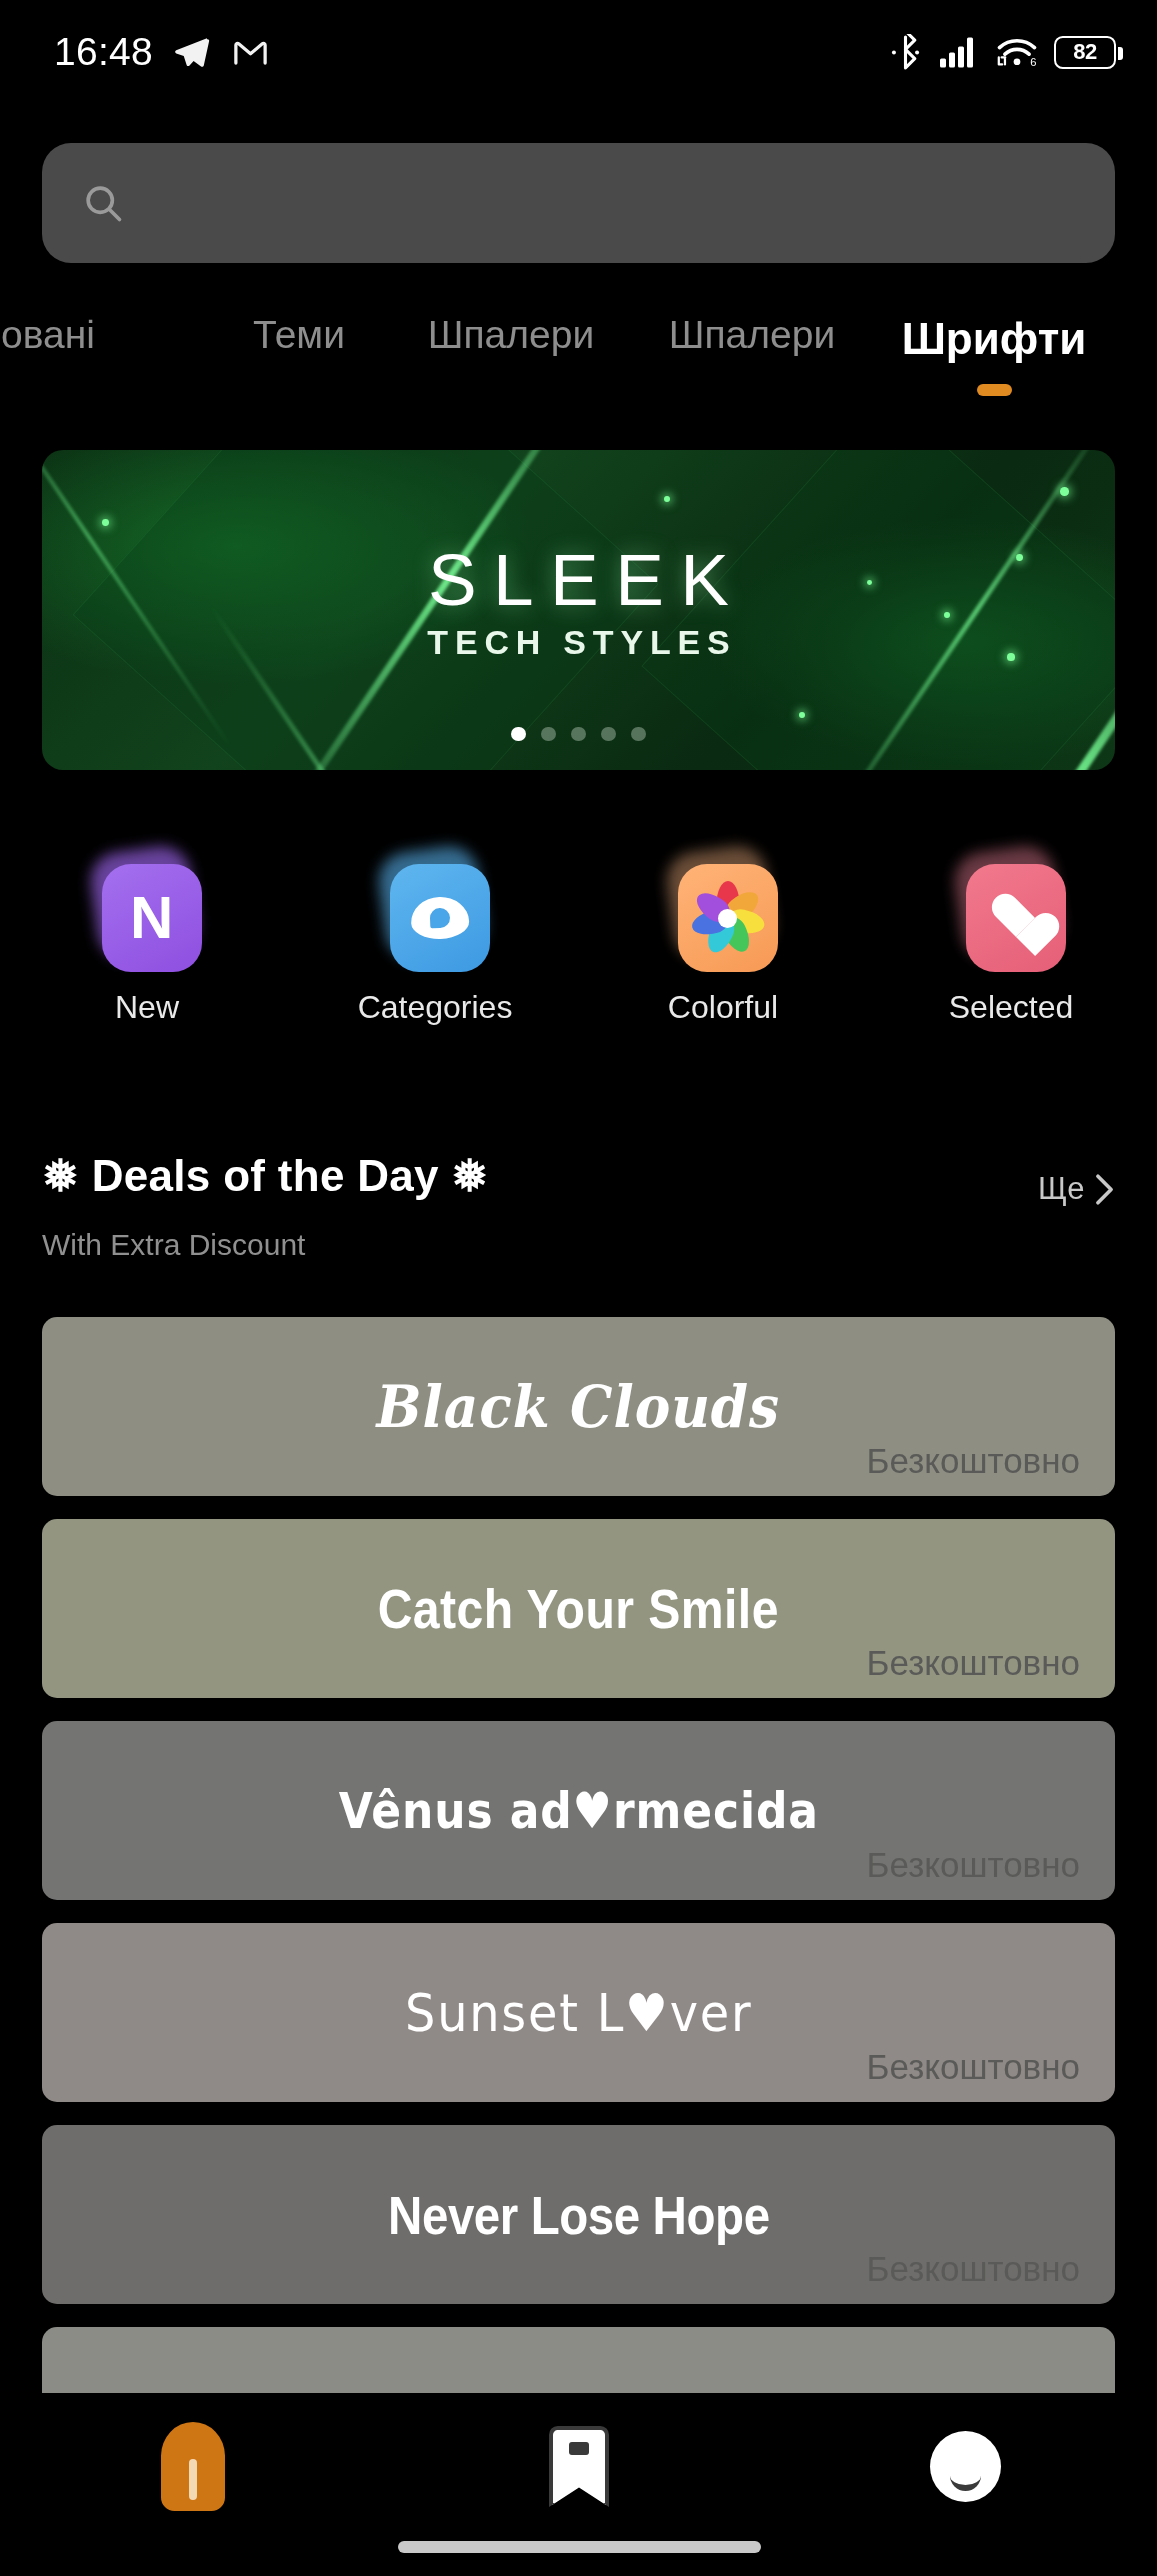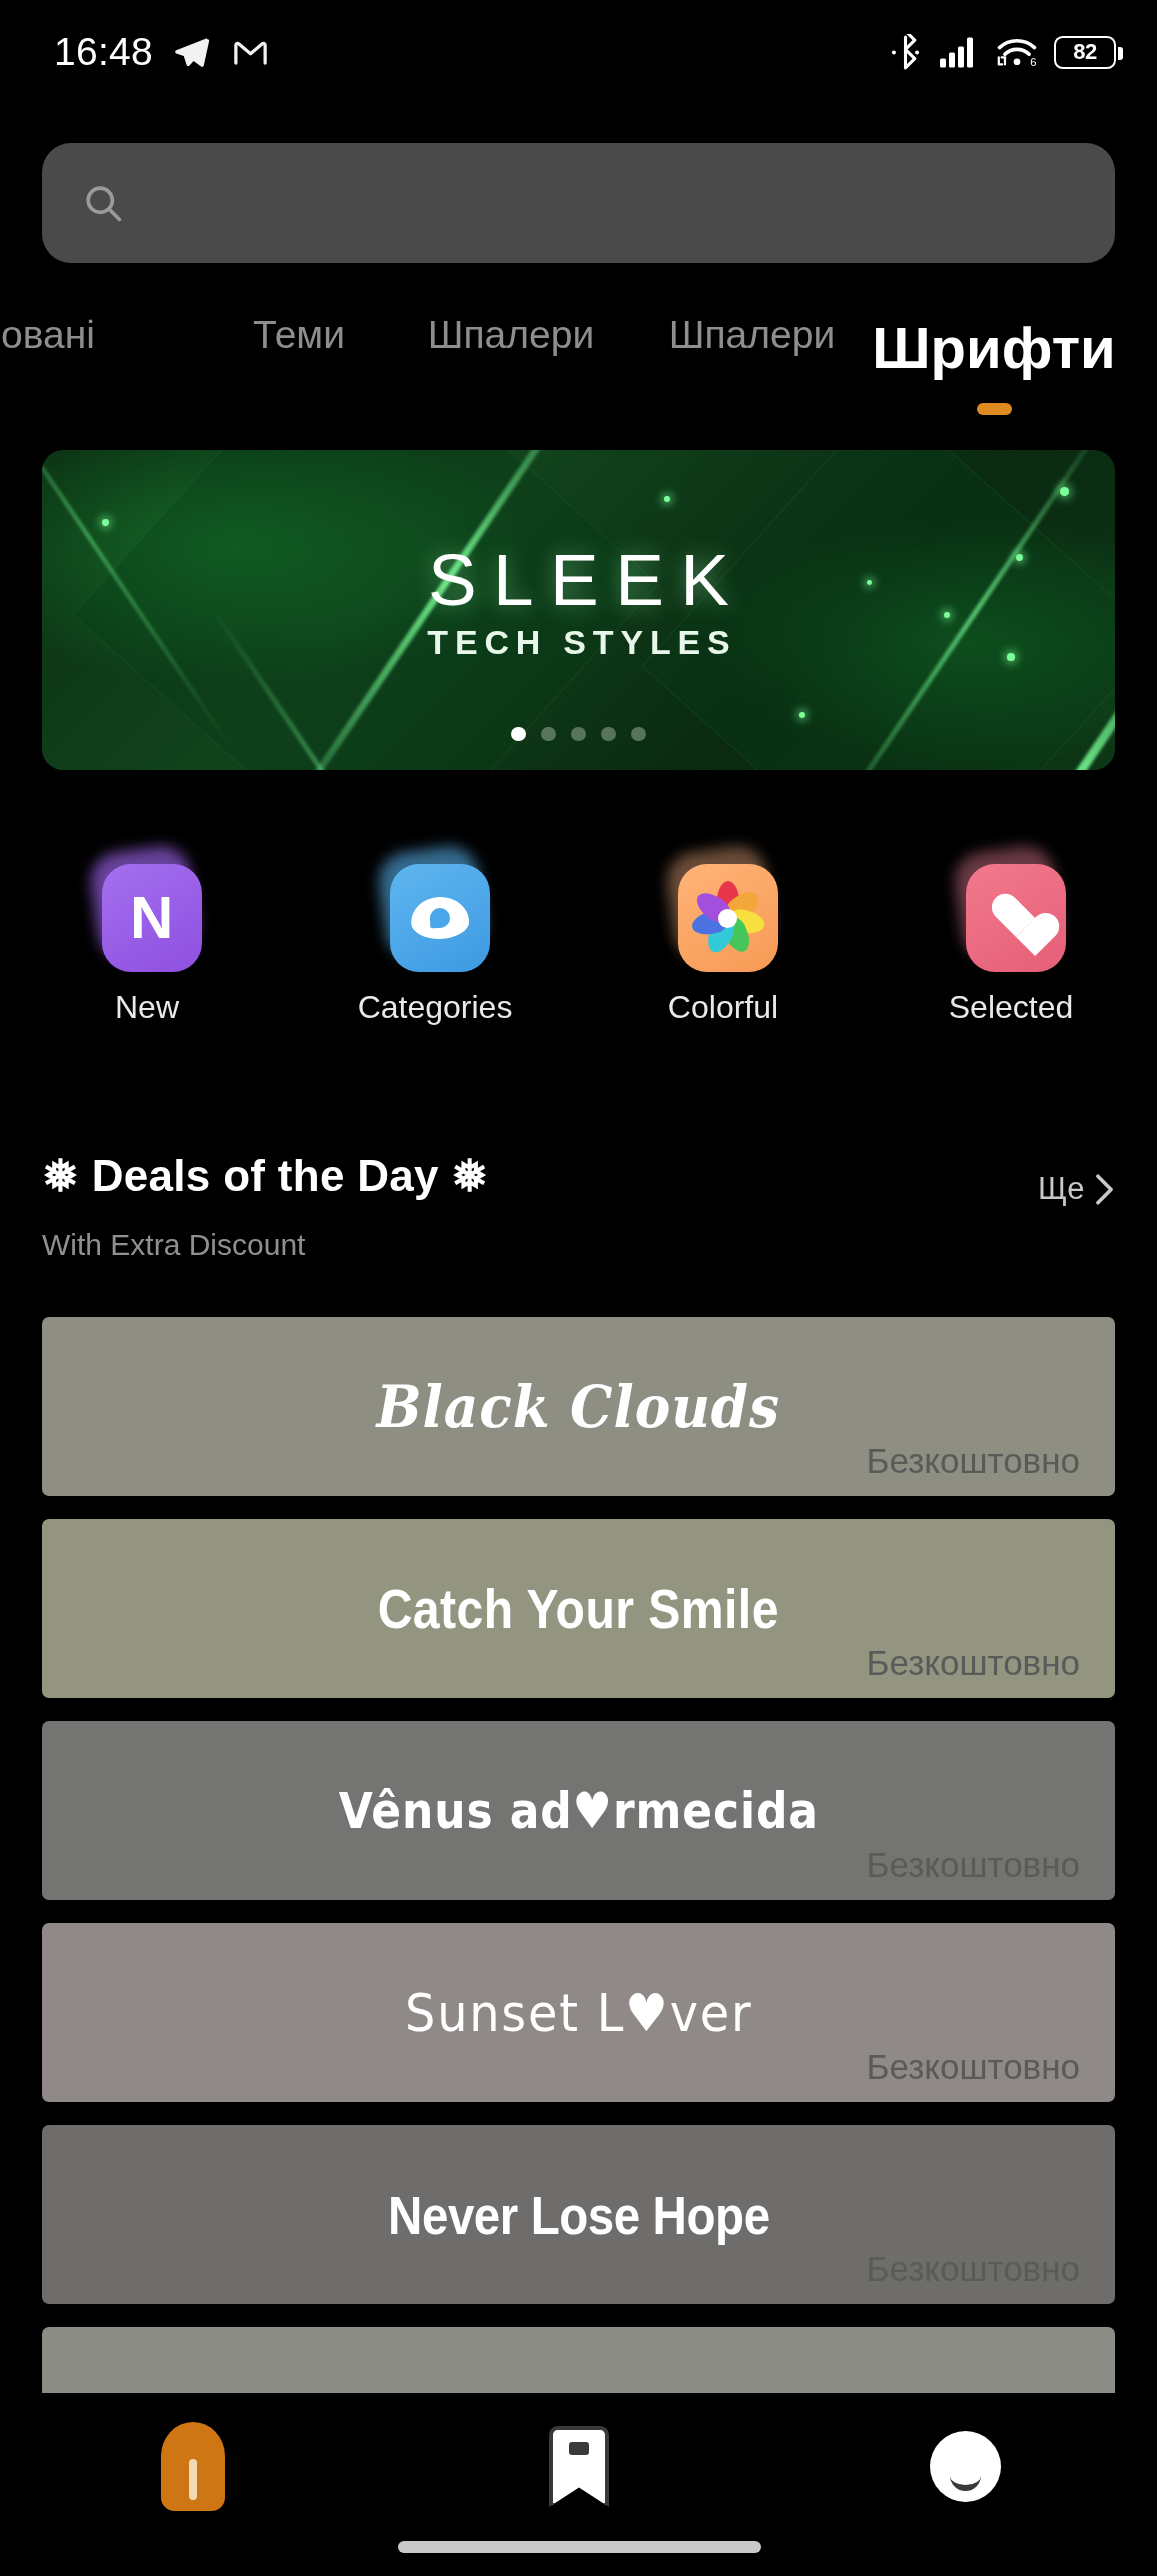--- a/index.html
+++ b/index.html
@@ -44,21 +44,21 @@
   
   .tabs {
     position: absolute; top: 309px; left: 0; width: 1158px; height: 116px;
   }
   .tab {
     position: absolute; top: 0; height: 116px;
     display: flex; flex-direction: column; align-items: center;
     white-space: nowrap;
   }
   .tab .lbl { font-size: 39px; color: #8e8e8e; font-weight: 400; line-height: 1.35; }
-  .tab.active .lbl { color: #fff; font-weight: 700; font-size: 58px; }
+  .tab.active .lbl { color: #fff; font-weight: 700; font-size: 44px; }
   .tab-indicator {
     margin-top: 15.4px; width: 35px; height: 12.5px;
     background: #e08a22; border-radius: 6.8px;
   }
 
   
   .banner {
     position: absolute; top: 450px; left: 42px;
     width: 1073px; height: 320px;
     border-radius: 21px; overflow: hidden;
@@ -173,21 +173,21 @@
   }
   .section-row { display: flex; align-items: flex-start; justify-content: space-between; }
   .section-title { color: #fff; font-size: 44px; font-weight: 700; letter-spacing: 0.3px; }
   .section-more { color: #c8c8c8; font-size: 31px; display: flex; align-items: center; gap: 9.6px; margin-top: 21px; }
   .section-sub { color: #909090; font-size: 30px; margin-top: 21px; }
 
   
   .cards { position: absolute; top: 1317px; left: 42px; width: 1073px; }
   .card {
     position: relative; width: 1073px; height: 179px;
-    border-radius: 7px; margin-bottom: 23px; overflow: hidden;
+    border-radius: 15px; margin-bottom: 23px; overflow: hidden;
   }
   .card-name {
     position: absolute; left: 0; top: 0; width: 100%; height: 100%;
     display: flex; align-items: center; justify-content: center;
     color: #fff; white-space: nowrap;
   }
   .card-price {
     position: absolute; right: 35px; bottom: 15.4px;
     color: #5a5a58; font-size: 35px;
   }

